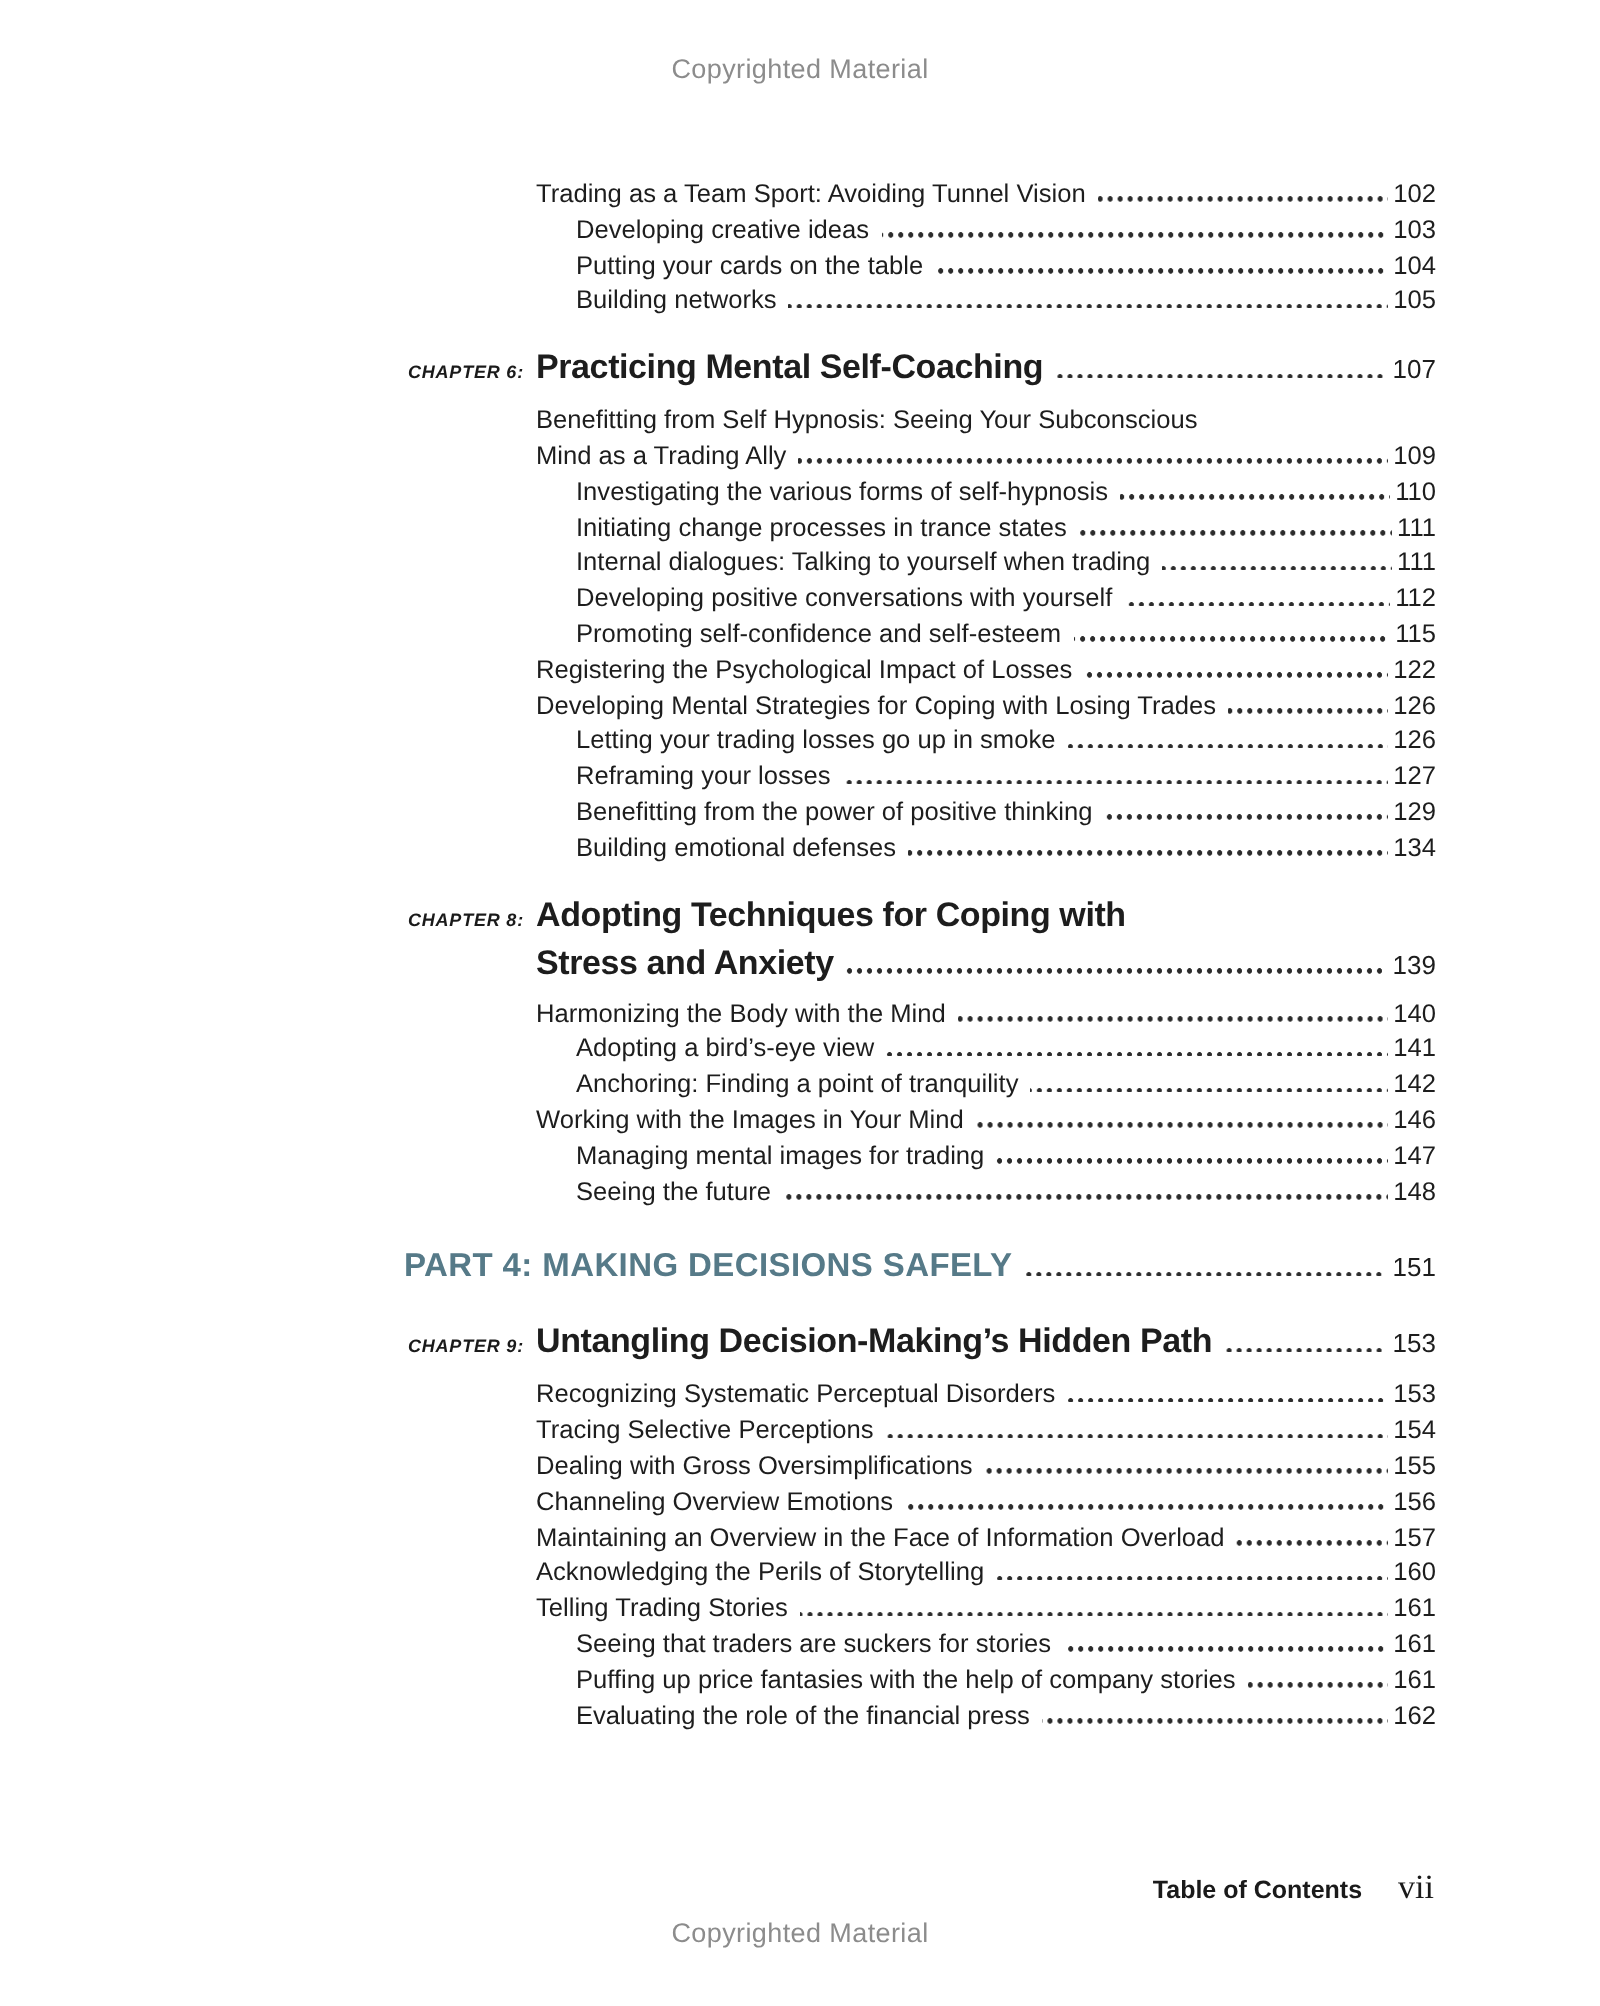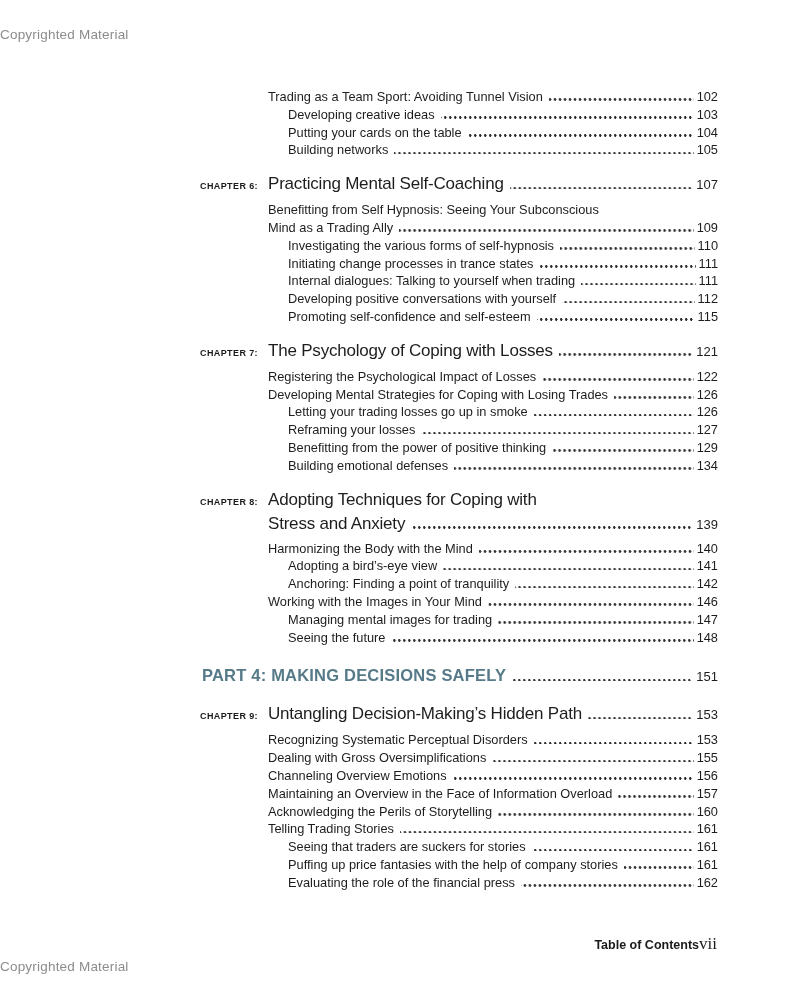--- a/index.html
+++ b/index.html
@@ -2,41 +2,42 @@
 <html style="--part-color: #567a88;"><head>
 <meta charset="utf-8">
 <style>
   * { margin:0; padding:0; box-sizing:border-box; }
   html,body { background:#ffffff; }
   body {
     width:800px; height:1003px; position:relative; overflow:hidden;
     font-family:"Liberation Sans", sans-serif; color:#1d1d1d;
   }
   .copyright {
-    position:absolute; left:0; width:100%; text-align:left;
+    position:absolute; left:0; width:100%; text-align:center;
     color:#8c8c8c; font-size:13.5px; letter-spacing:0.2px;
   }
   .copyright.top { top:27px; }
   .copyright.bottom { top:959px; }
 
   .toc { position:absolute; left:200px; top:88px; width:518px; }
 
   .row { display:flex; align-items:baseline; font-size:12.8px; line-height:17.8px; }
   .label-col {
-    flex:0 0 68px; padding-right:6px;
+    flex:0 0 68px; text-align:right; padding-right:6px;
     font-size:9px; font-weight:bold; letter-spacing:0.4px; color:#1a1a1a;
     white-space:nowrap;
+    font-style:italic;
   }
   .title { white-space:nowrap;text-align:right; }
   .row.l2 .title { padding-left:20px; }
 
   .row.chapter { line-height:22px; margin-bottom:4px; }
   .row.chapter:not(.cont) { margin-top:14px; }
   .row.chapter.cont { margin-top:-4px; }
-  .row.chapter .title { font-weight:normal; font-size:17px; letter-spacing:-0.2px; }
+  .row.chapter .title { font-weight:bold; font-size:17px; letter-spacing:-0.2px; }
   .row.chapter .page, .row.part .page { font-size:13px; }
 
   .row.part { line-height:24px; margin-top:17px; margin-bottom:7px; }
   .row.part .title {
     font-weight:bold; font-size:16.5px; letter-spacing:0.2px;
     color:var(--part-color, #567a88); padding-left:2px;
   }
 
   .leader {
     flex:1 1 auto; min-width:8px; height:2.6px; margin:0 3px 0 6px;
@@ -45,20 +46,21 @@
   }
   .page { white-space:nowrap; }
 
   .footer {
     position:absolute; right:83px; top:934px;
     display:flex; align-items:baseline;
   }
   .footer-label { font-weight:bold; font-size:12.5px; color:#1a1a1a; }
   .footer-page {
     font-family:"Liberation Serif", serif; font-size:17px; color:#1a1a1a;
+    margin-left:18px;
   }
 </style>
 </head>
 <body>
 
 <div class="page-root">
   <div class="copyright top">Copyrighted Material</div>
 
   <div class="toc">
       <div class="row l1">
@@ -124,26 +126,20 @@
         <span class="title">Developing positive conversations with yourself</span>
         <span class="leader"></span>
         <span class="page">112</span>
       </div>
       <div class="row l2">
         <span class="label-col"></span>
         <span class="title">Promoting self-confidence and self-esteem</span>
         <span class="leader"></span>
         <span class="page">115</span>
       </div>
-      <div class="row chapter">
-        <span class="label-col">CHAPTER 7:</span>
-        <span class="title">The Psychology of Coping with Losses</span>
-        <span class="leader"></span>
-        <span class="page">121</span>
-      </div>
       <div class="row l1">
         <span class="label-col"></span>
         <span class="title">Registering the Psychological Impact of Losses</span>
         <span class="leader"></span>
         <span class="page">122</span>
       </div>
       <div class="row l1">
         <span class="label-col"></span>
         <span class="title">Developing Mental Strategies for Coping with Losing Trades</span>
         <span class="leader"></span>
@@ -228,20 +224,26 @@
         <span class="label-col">CHAPTER 9:</span>
         <span class="title">Untangling Decision-Making’s Hidden Path</span>
         <span class="leader"></span>
         <span class="page">153</span>
       </div>
       <div class="row l1">
         <span class="label-col"></span>
         <span class="title">Recognizing Systematic Perceptual Disorders</span>
         <span class="leader"></span>
         <span class="page">153</span>
+      </div>
+      <div class="row l1">
+        <span class="label-col"></span>
+        <span class="title">Tracing Selective Perceptions</span>
+        <span class="leader"></span>
+        <span class="page">154</span>
       </div>
       <div class="row l1">
         <span class="label-col"></span>
         <span class="title">Dealing with Gross Oversimplifications</span>
         <span class="leader"></span>
         <span class="page">155</span>
       </div>
       <div class="row l1">
         <span class="label-col"></span>
         <span class="title">Channeling Overview Emotions</span>

